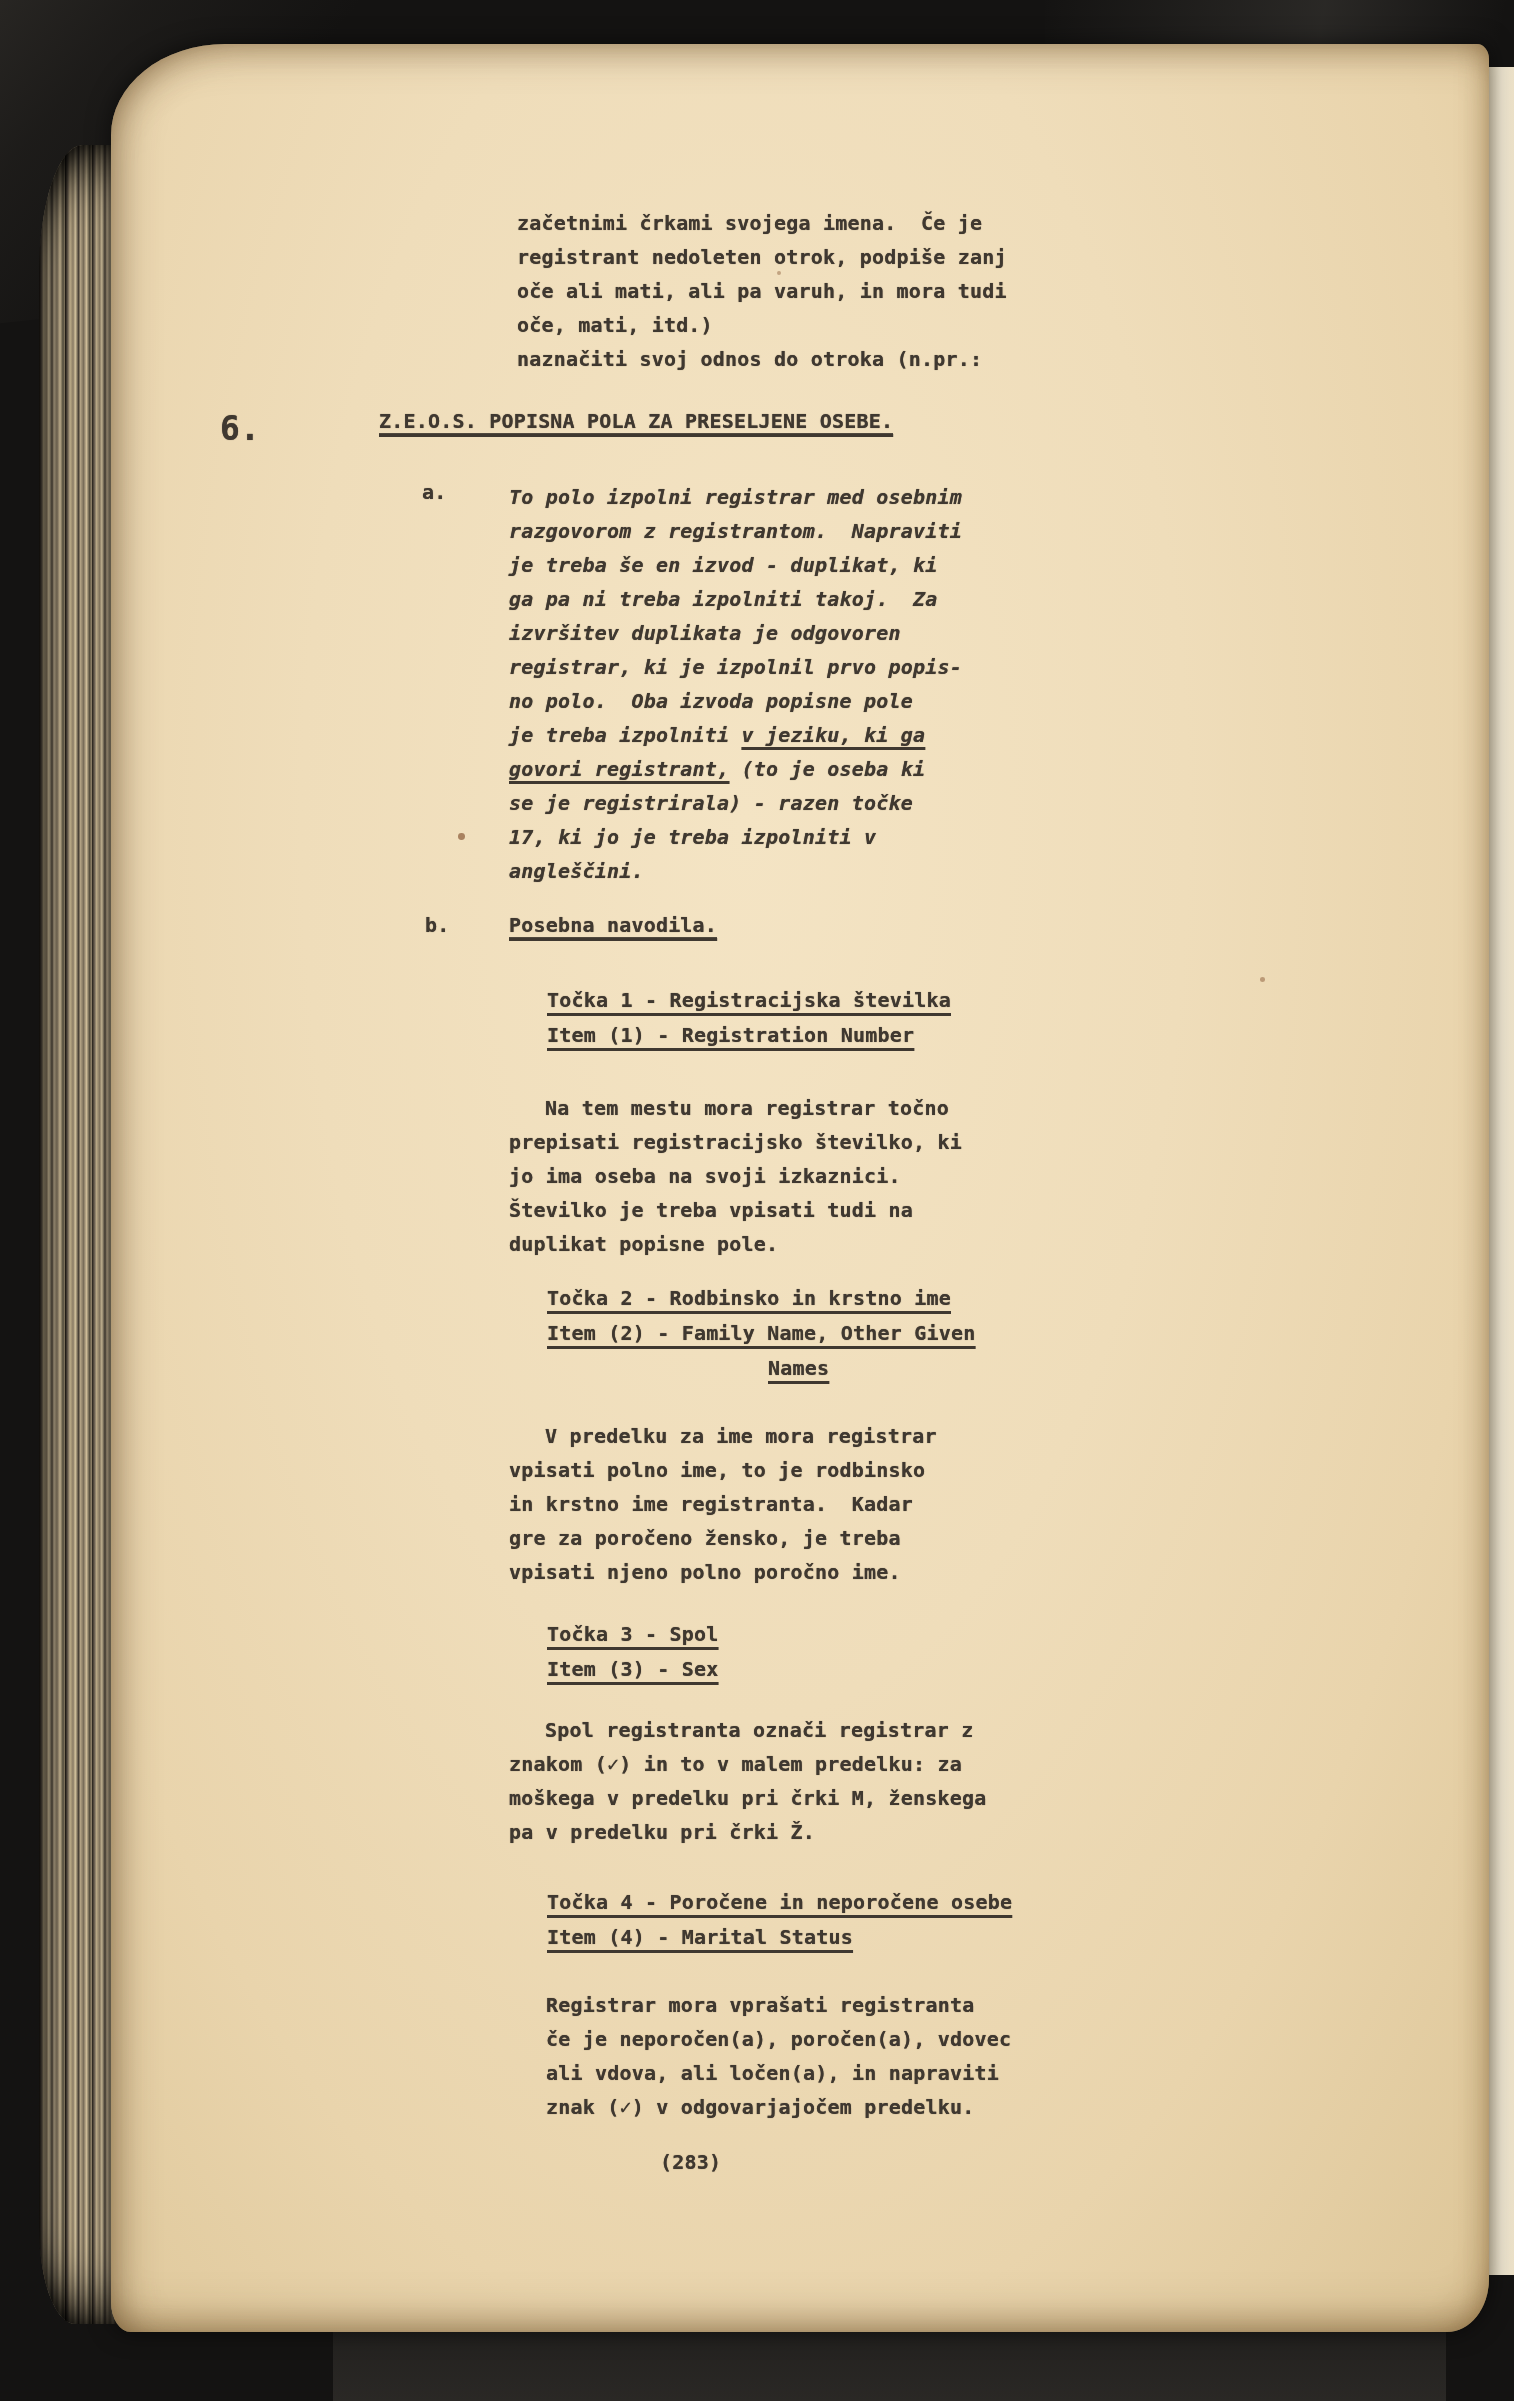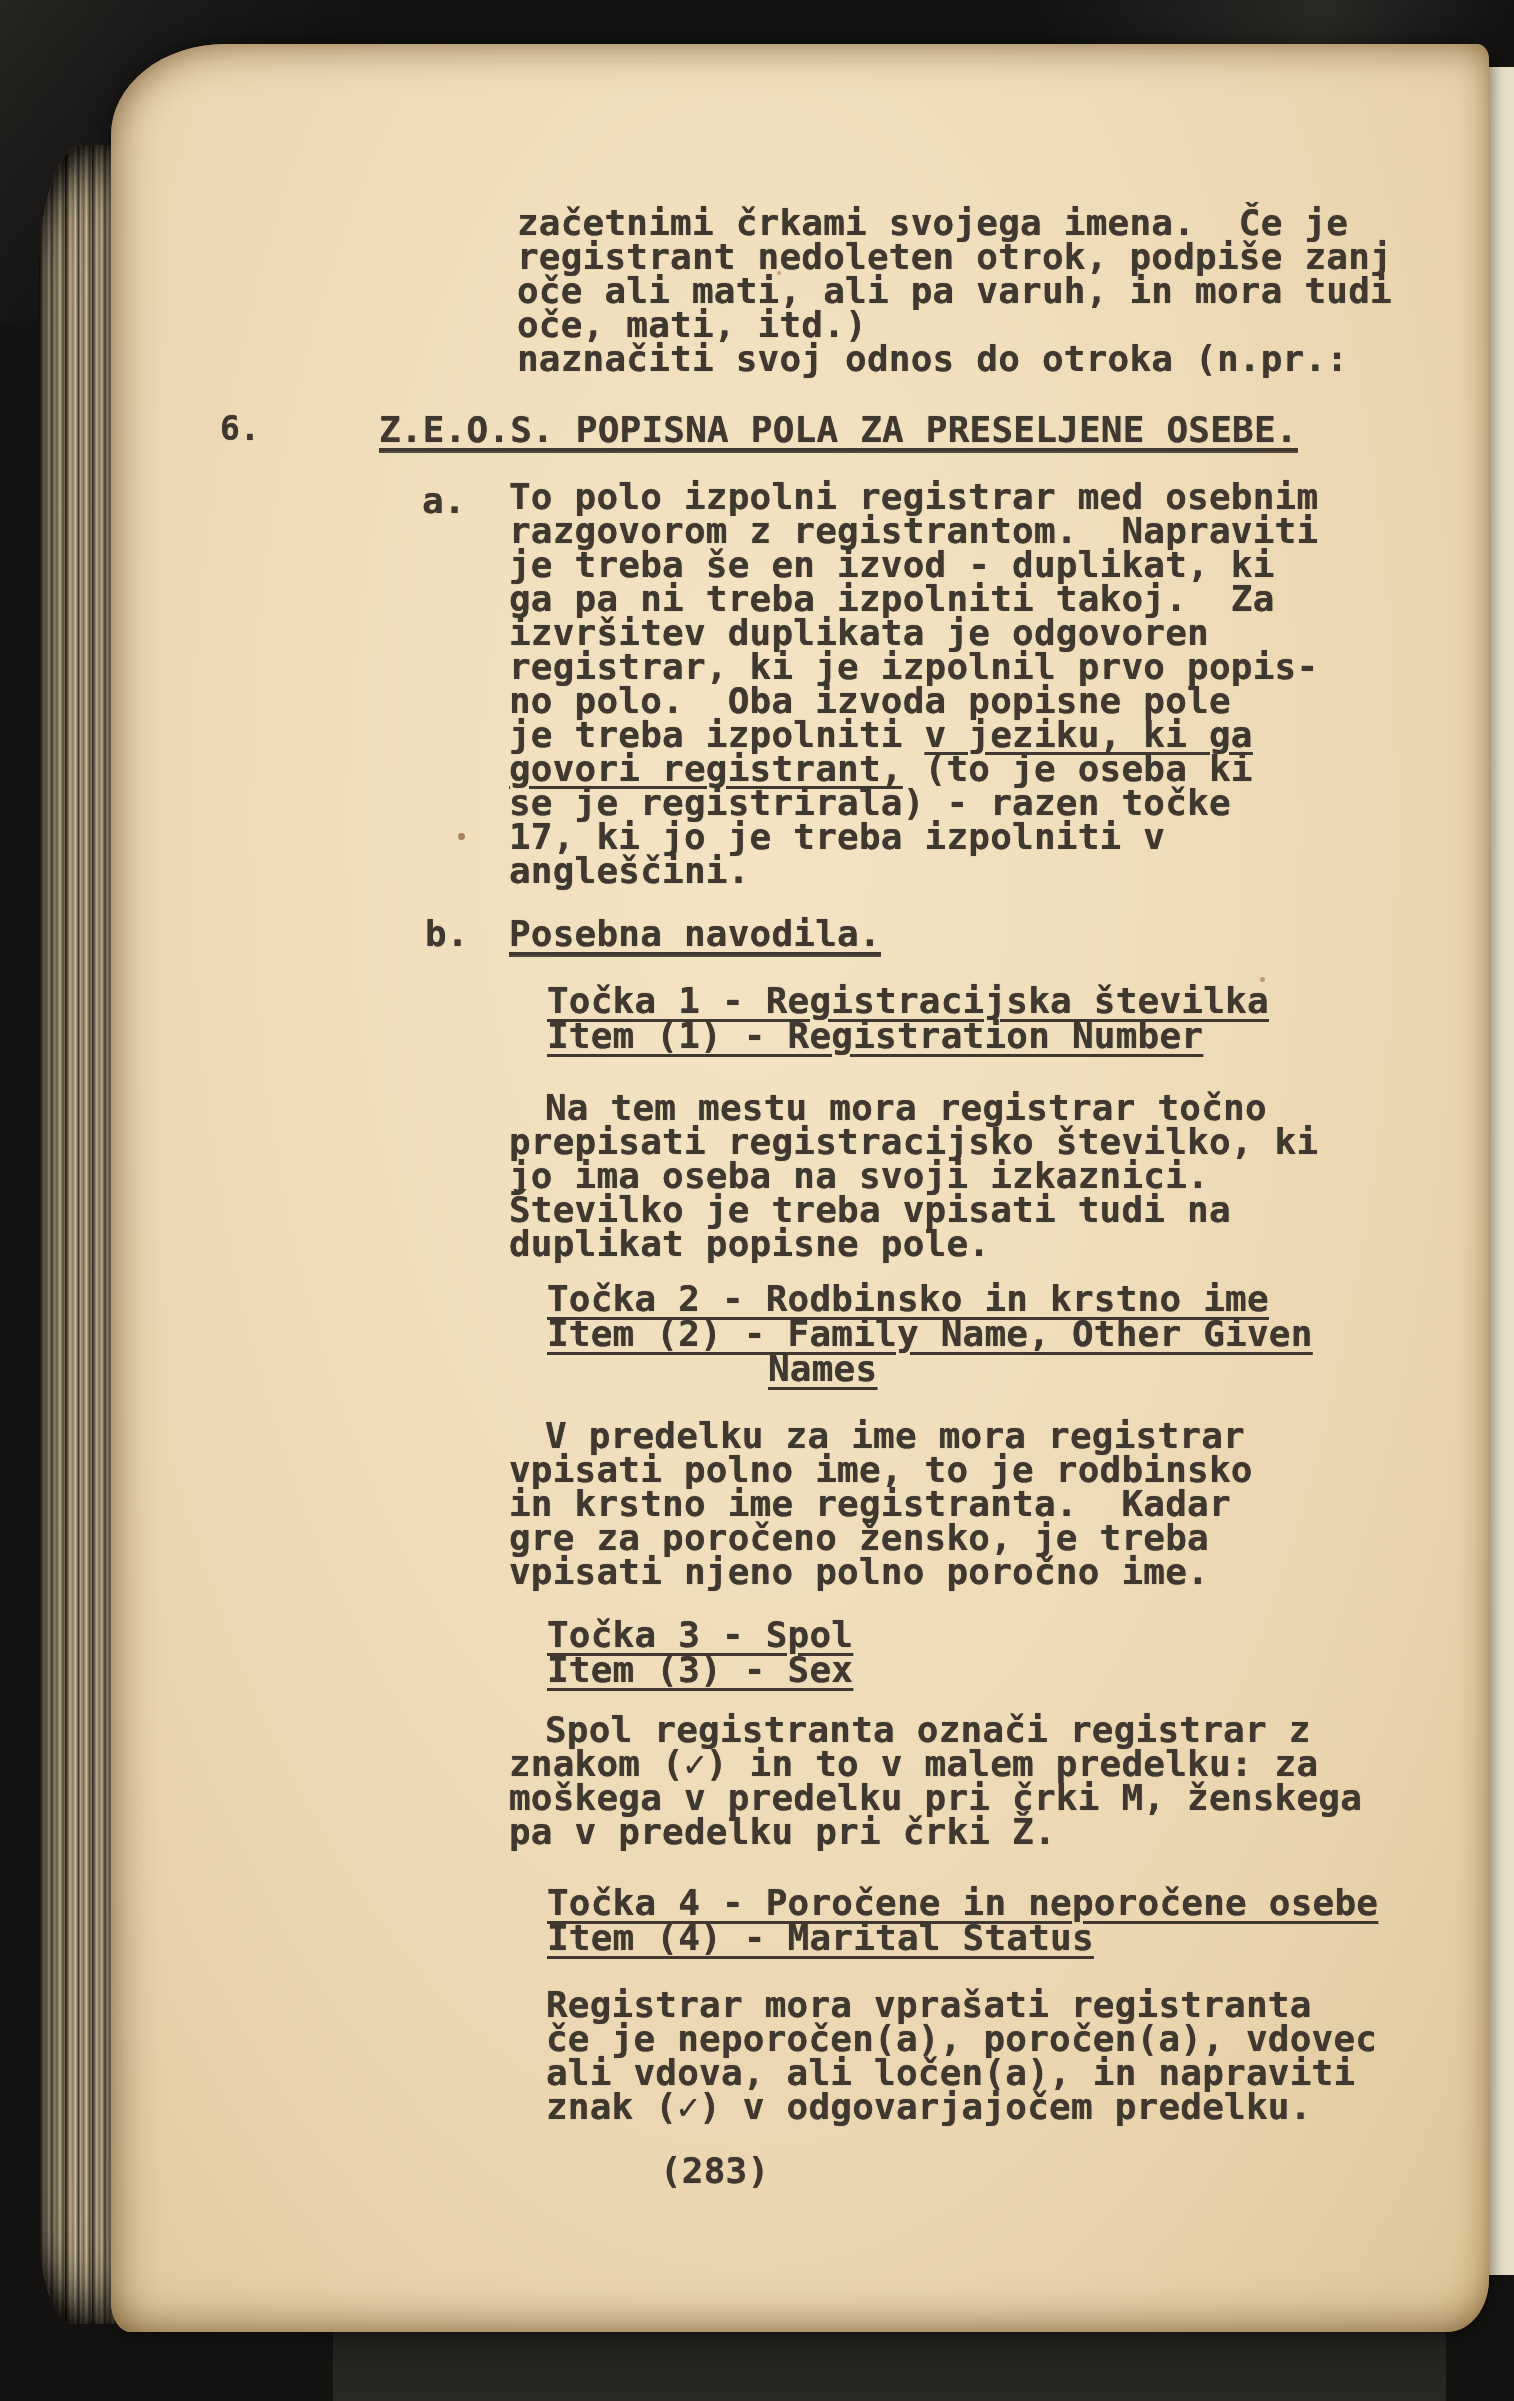--- a/index.html
+++ b/index.html
@@ -54,21 +54,21 @@
   }
   .speck { position:absolute; border-radius:50%; background:#8a5a38; opacity:0.7; }
   .speck.s1 { left:347px; top:789px; width:6.8px; height:6.8px; }
   .speck.s2 { left:666px; top:227px;  width:3.8px; height:3.8px; opacity:0.45; }
   .speck.s3 { left:1149px; top:933px; width:5.3px; height:4.5px; opacity:0.5; }
 
   
   .tw {
     position:absolute;
     color:#3f3830;
-    font-size:36px;
+    font-size:20px;
     font-weight:700;
     letter-spacing:0.2px;
     text-shadow:0 0 0.8px rgba(62,52,40,0.85);
     white-space:pre;
   }
   .lines .line { line-height:34px; height:34px; }
   .uline {
     text-decoration-line:underline;
     text-decoration-thickness:3px;
     text-underline-offset:5.3px;
@@ -83,21 +83,21 @@
     text-decoration-line:underline;
     text-decoration-thickness:3px;
     text-underline-offset:6px;
     border-bottom:3px solid rgba(63,56,48,0.9);
     padding-bottom:0;
   }
   #intro { left:517px; top:206px; }
   #num6  { left:220px; top:409px; font-size:33px; }
   #h6    { left:379px; top:409px; }
   #markA { left:422px; top:480px; }
-  #itemA { left:509px; top:480px; }
+  #itemA { left:509px; top:480px;font-style:italic; }
   #markB { left:425px; top:913px; }
   #headB { left:509px; top:913px; }
   .sec { left:509px; }
   #sec1 { top:983px; }
   #sec2 { top:1281px; }
   #sec3 { top:1617px; }
   #sec4 { top:1885px; }
   .sec .h-line { line-height:35px; height:35px; margin-left:38px; }
   #sec2 .h-line:nth-child(3) { margin-left:259px; }
   .sec .body { margin-top:38px; }

